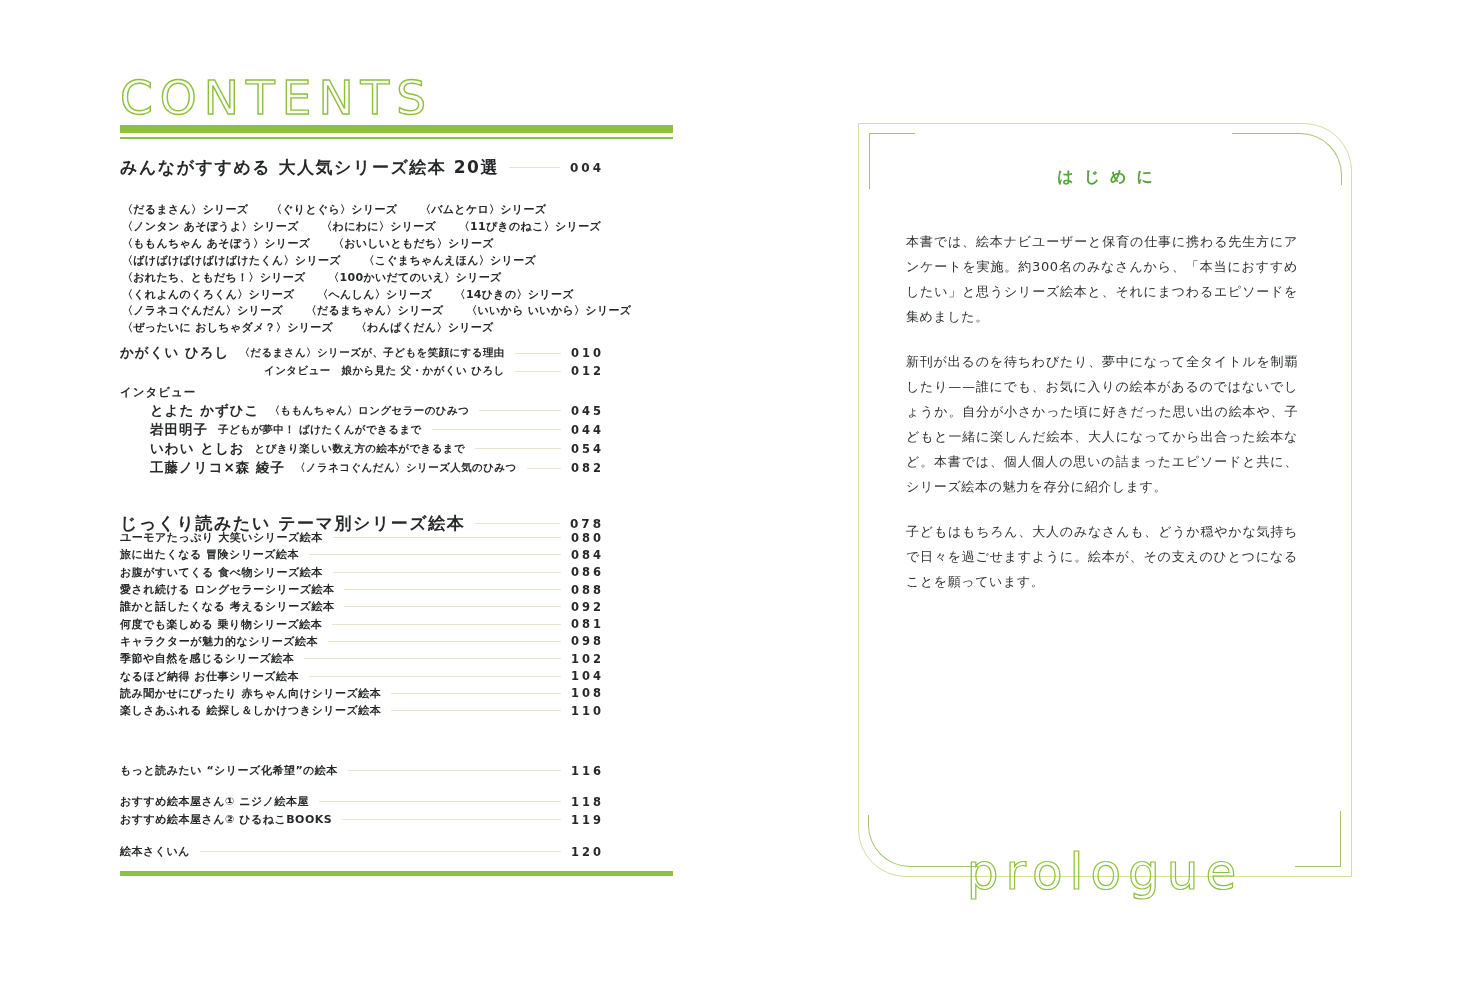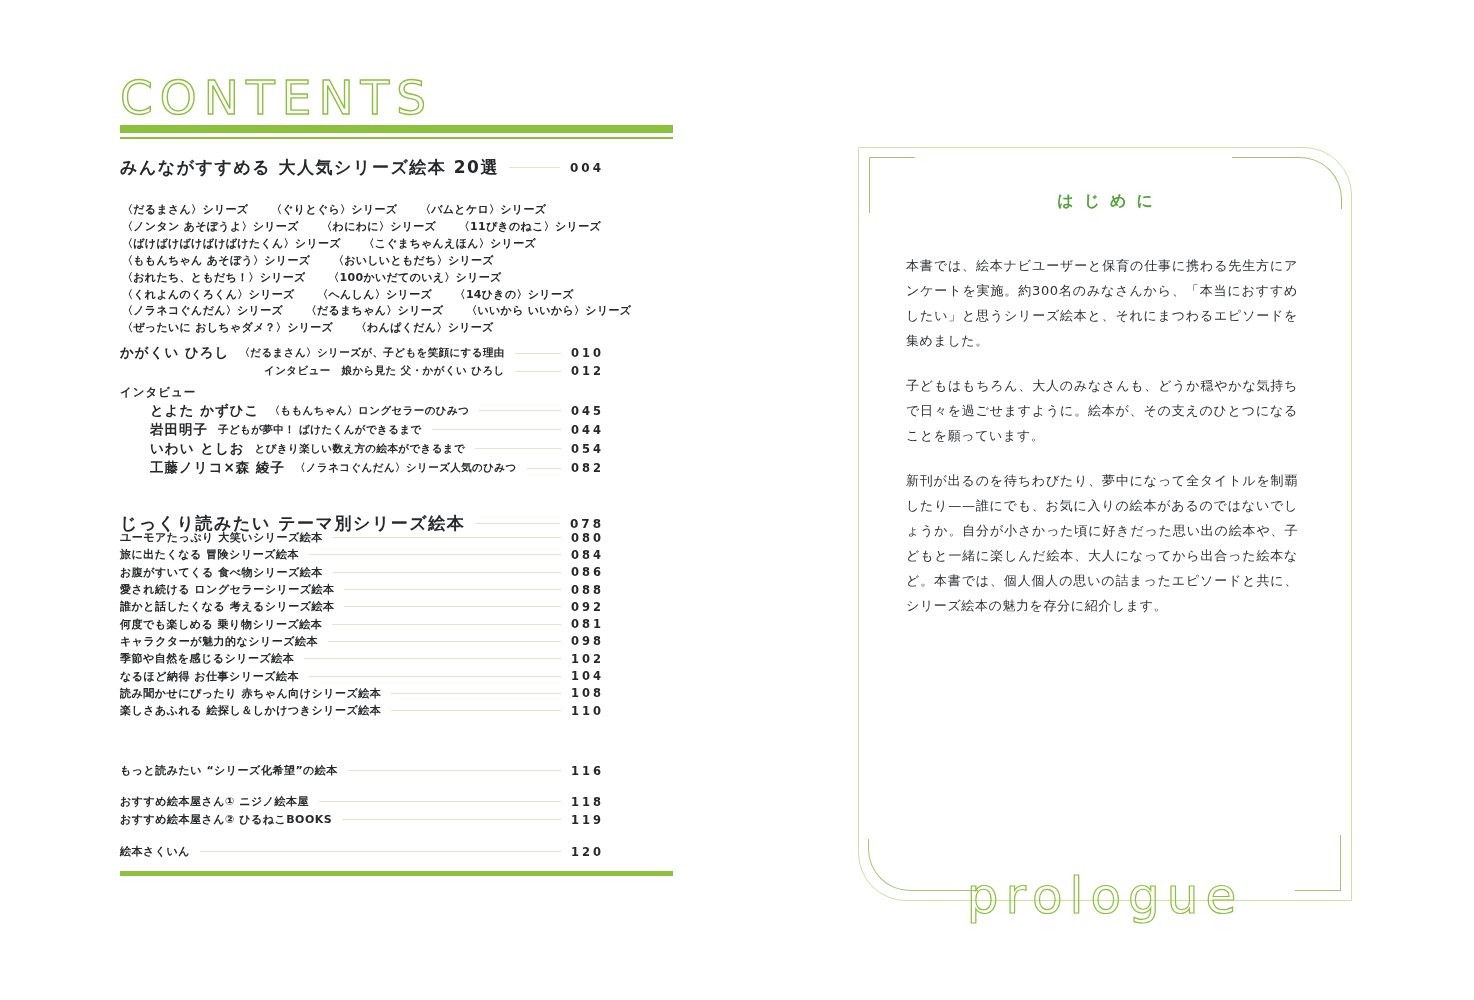--- a/index.html
+++ b/index.html
@@ -51,21 +51,21 @@
   .theme-list .row{height:17.3px;}
   .toc-label{font-size:11px;font-weight:700;letter-spacing:0.5px;white-space:nowrap;}
   .extra-row{position:absolute;left:0;}
   #extra-0{top:731px;}
   #extra-1{top:763px;}
   #extra-2{top:794px;}
   #extra-3{top:812px;}
   #extra-4{top:844px;}
 
   
-  .frame{position:absolute;left:858px;top:123px;width:494px;height:754px;margin-top:24px;}
+  .frame{position:absolute;left:858px;top:123px;width:494px;height:754px;}
   .frame-outer{position:absolute;inset:0;border:1.5px solid var(--frame);
     border-radius:0 48px 0 48px;}
   .corner-tl{position:absolute;top:10px;left:11px;width:46px;height:56px;
     border-top:1.5px solid var(--bracket);border-left:1.5px solid var(--bracket);}
   .corner-br{position:absolute;bottom:10px;right:11px;width:46px;height:56px;
     border-bottom:1.5px solid var(--bracket);border-right:1.5px solid var(--bracket);}
   .corner-tr{position:absolute;top:10px;right:10px;width:110px;height:52px;
     border-top:1.5px solid var(--bracket);border-right:1.5px solid var(--bracket);
     border-top-right-radius:42px;}
   .corner-bl{position:absolute;bottom:10px;left:10px;width:110px;height:52px;
@@ -94,22 +94,22 @@
 
     <div class="row sec-head-row" id="sec1-row">
       <span class="sec-head">みんながすすめる 大人気シリーズ絵本 20選</span>
       <span class="leader"></span>
       <span class="pagenum">004</span>
     </div>
 
     <div class="series-list">
       <div>〈だるまさん〉シリーズ　　〈ぐりとぐら〉シリーズ　　〈バムとケロ〉シリーズ</div>
       <div>〈ノンタン あそぼうよ〉シリーズ　　〈わにわに〉シリーズ　　〈11ぴきのねこ〉シリーズ</div>
+      <div>〈ももんちゃん あそぼう〉シリーズ　　〈おいしいともだち〉シリーズ</div>
       <div>〈ばけばけばけばけばけたくん〉シリーズ　　〈こぐまちゃんえほん〉シリーズ</div>
-      <div>〈ももんちゃん あそぼう〉シリーズ　　〈おいしいともだち〉シリーズ</div>
       <div>〈おれたち、ともだち！〉シリーズ　　〈100かいだてのいえ〉シリーズ</div>
       <div>〈くれよんのくろくん〉シリーズ　　〈へんしん〉シリーズ　　〈14ひきの〉シリーズ</div>
       <div>〈ノラネコぐんだん〉シリーズ　　〈だるまちゃん〉シリーズ　　〈いいから いいから〉シリーズ</div>
       <div>〈ぜったいに おしちゃダメ？〉シリーズ　　〈わんぱくだん〉シリーズ</div>
     </div>
 
     <div class="row iv-row" id="iv-feature">
       <span class="iv-name">かがくい ひろし</span>
       <span class="iv-desc">〈だるまさん〉シリーズが、子どもを笑顔にする理由</span>
       <span class="leader"></span>
@@ -241,20 +241,20 @@
     <div class="frame-outer"></div>
     <div class="corner-tl"></div>
     <div class="corner-tr"></div>
     <div class="corner-bl"></div>
     <div class="corner-br"></div>
 
     <div class="intro-heading">はじめに</div>
 
     <div class="intro-body">
       <p>本書では、絵本ナビユーザーと保育の仕事に携わる先生方にアンケートを実施。約300名のみなさんから、「本当におすすめしたい」と思うシリーズ絵本と、それにまつわるエピソードを集めました。</p>
+      <p>新刊が出るのを待ちわびたり、夢中になって全タイトルを制覇したり——誰にでも、お気に入りの絵本があるのではないでしょうか。自分が小さかった頃に好きだった思い出の絵本や、子どもと一緒に楽しんだ絵本、大人になってから出合った絵本など。本書では、個人個人の思いの詰まったエピソードと共に、シリーズ絵本の魅力を存分に紹介します。</p>
       <p>子どもはもちろん、大人のみなさんも、どうか穏やかな気持ちで日々を過ごせますように。絵本が、その支えのひとつになることを願っています。</p>
-      <p>新刊が出るのを待ちわびたり、夢中になって全タイトルを制覇したり——誰にでも、お気に入りの絵本があるのではないでしょうか。自分が小さかった頃に好きだった思い出の絵本や、子どもと一緒に楽しんだ絵本、大人になってから出合った絵本など。本書では、個人個人の思いの詰まったエピソードと共に、シリーズ絵本の魅力を存分に紹介します。</p>
     </div>
 
     <div class="prologue">prologue</div>
   </div>
 
 </div>
 
 </body></html>

